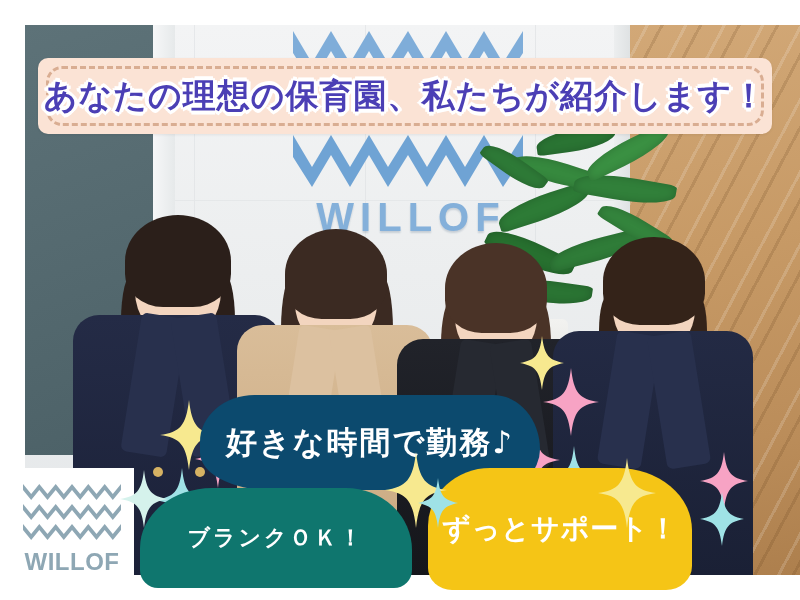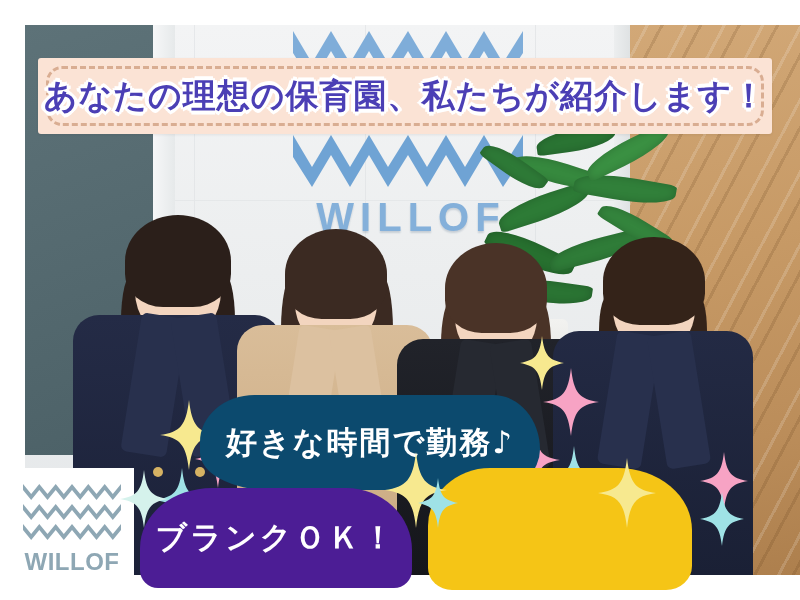--- a/index.html
+++ b/index.html
@@ -116,21 +116,21 @@
   #p4 .lapL{position:absolute;left:54px;bottom:108px;width:44px;height:134px;background:#28304d;transform:rotate(9deg);border-radius:6px;}
   #p4 .lapR{position:absolute;left:104px;bottom:108px;width:44px;height:134px;background:#28304d;transform:rotate(-9deg);border-radius:6px;}
   #p4 .head{left:60px;bottom:222px;width:82px;height:100px;}
   #p4 .hair{left:50px;bottom:250px;width:102px;height:88px;background:#342319;}
   #p4 .hair-side{left:46px;bottom:178px;width:28px;height:104px;background:#342319;}
   #p4 .hair-side2{position:absolute;background:#342319;border-radius:40% 40% 55% 55%;left:126px;bottom:178px;width:28px;height:104px;}
 
   
   .banner{
     position:absolute;left:38px;top:58px;width:734px;height:76px;
-    background:#fbe3d5;border-radius:3px;
+    background:#fbe3d5;border-radius:10px;
     box-shadow:0 1px 3px rgba(0,0,0,.07);
   }
   .banner-dash{
     position:absolute;left:8px;top:8px;right:8px;bottom:8px;
     border:3px dashed #d9ad92;border-radius:16px;
   }
   .banner-text{
     position:absolute;left:0;top:0;width:100%;height:100%;
     display:flex;align-items:center;justify-content:center;
     font-family:"DejaVu Sans","Liberation Sans",sans-serif;
@@ -158,23 +158,23 @@
 
   .blob-green{
     left:595px;top:335px;width:205px;height:120px;background:#5fcb8d;
     border-radius:104px 96px 98px 110px / 62px 60px 58px 60px;
     font-size:27px;letter-spacing:1px;
   }
   .blob-green .tail{position:absolute;left:-16px;top:16px;width:44px;height:44px;
     background:#5fcb8d;border-radius:55% 45% 45% 55%;transform:rotate(-20deg);z-index:-1;}
 
   .blob-blue{
-    left:140px;top:488px;width:272px;height:100px;background:#4c1d95;
+    left:140px;top:488px;width:272px;height:100px;background:#0f766e;
     border-radius:72px 66px 18px 18px / 60px 62px 18px 18px;
-    font-size:31px;letter-spacing:3px;
+    font-size:22px;letter-spacing:3px;
   }
 
   .blob-yellow{
     left:428px;top:468px;width:264px;height:122px;background:#f5c516;
     border-radius:62px 74px 26px 24px / 58px 62px 24px 22px;
     font-size:28px;letter-spacing:1px;
   }
   .blob-line{display:block;}
 
   
@@ -372,20 +372,21 @@
     <div class="tail"></div>
     <span class="blob-line">好きな時間で勤務♪</span>
   </div>
 
 
   <div class="blob blob-blue">
     <span class="blob-line">ブランクＯＫ！</span>
   </div>
 
   <div class="blob blob-yellow">
+    <span class="blob-line">ずっとサポート！</span>
   </div>
 
   <div class="logo">
     <svg class="zigrow" viewBox="0 0 98 17" preserveAspectRatio="none">
       <path d="M0 1 L8.2 11 L16.3 1 L24.5 11 L32.7 1 L40.8 11 L49 1 L57.2 11 L65.3 1 L73.5 11 L81.7 1 L89.8 11 L98 1
                L98 7 L89.8 17 L81.7 7 L73.5 17 L65.3 7 L57.2 17 L49 7 L40.8 17 L32.7 7 L24.5 17 L16.3 7 L8.2 17 L0 7 Z" fill="#8ea7b4"></path>
     </svg>
     <svg class="zigrow" viewBox="0 0 98 17" preserveAspectRatio="none">
       <path d="M0 1 L8.2 11 L16.3 1 L24.5 11 L32.7 1 L40.8 11 L49 1 L57.2 11 L65.3 1 L73.5 11 L81.7 1 L89.8 11 L98 1
                L98 7 L89.8 17 L81.7 7 L73.5 17 L65.3 7 L57.2 17 L49 7 L40.8 17 L32.7 7 L24.5 17 L16.3 7 L8.2 17 L0 7 Z" fill="#8ea7b4"></path>

